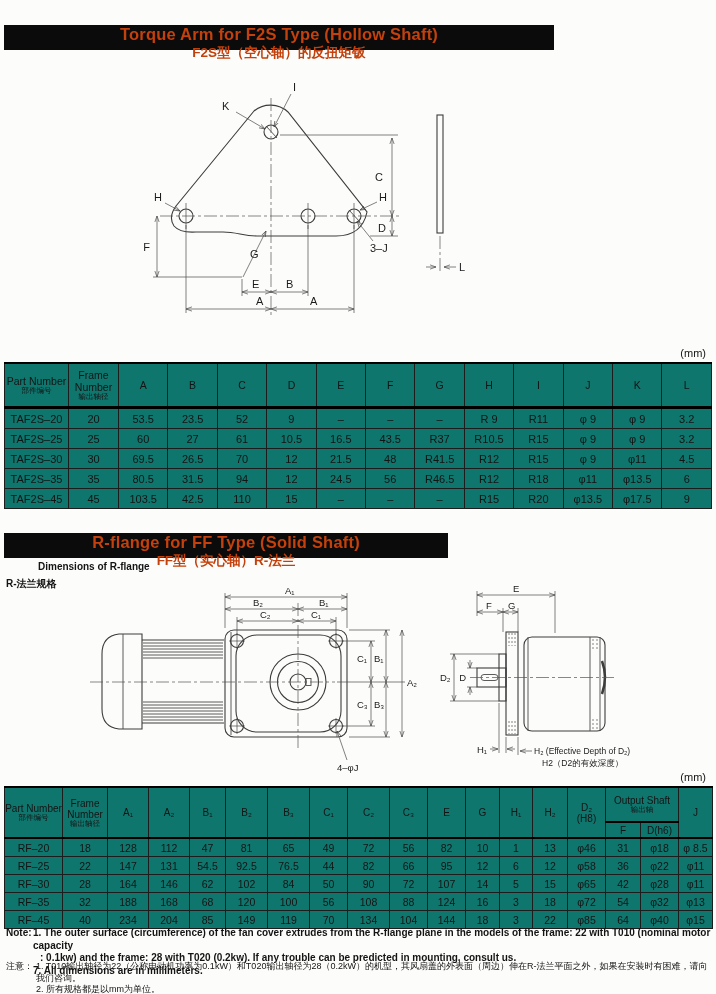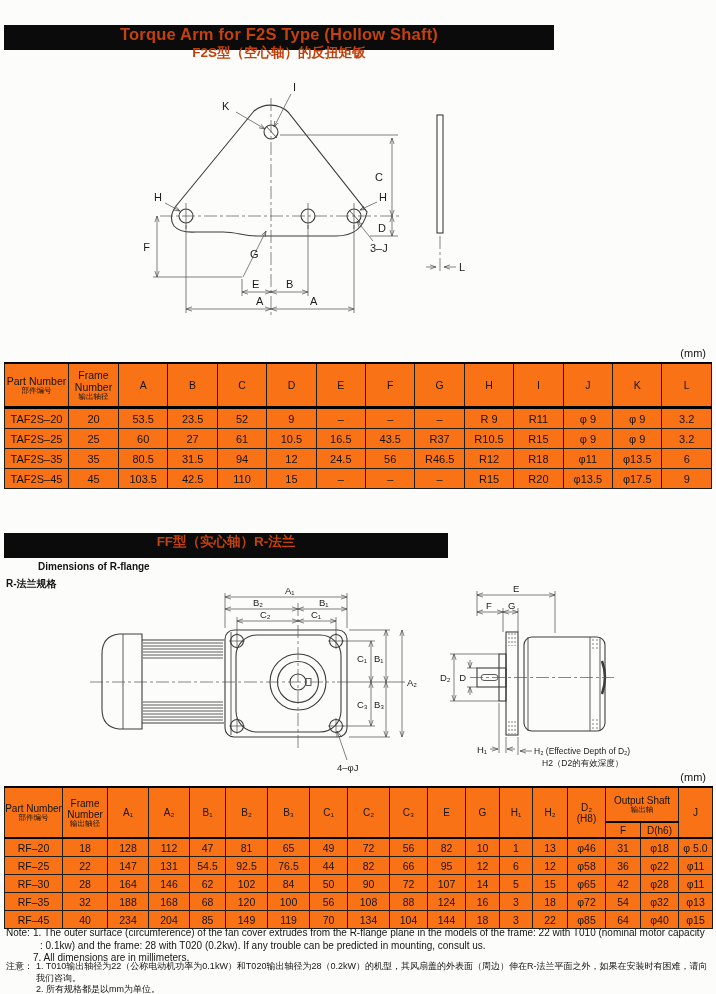--- a/index.html
+++ b/index.html
@@ -22,21 +22,21 @@
 
   .subtitle-en { position:absolute; left:6px; top:561px; font-size:10px; font-weight:bold;margin-left:32px; }
   .subtitle-zh { position:absolute; left:6px; top:577px; font-size:10px; font-weight:bold; }
 
   .unit { position:absolute; right:10px; font-size:11px; }
   .unit1 { top:347px; }
   .unit2 { top:771px; }
 
   
   table { border-collapse:collapse; table-layout:fixed; }
-  .cat { position:absolute; left:4px; width:708px; background:#f97316; }
+  .cat { position:absolute; left:4px; width:708px; background:#0f766e; }
   .cat th, .cat td {
     border:1px solid #1d1d1d; text-align:center; vertical-align:middle;
     padding:0; overflow:hidden; font-weight:normal;
   }
   .t1 { top:362px; }
   .t1 thead th { border-top:2.5px solid #000; border-bottom:3px solid #000; height:42px; font-size:10.5px; line-height:12px; }
   .t1 tbody td { height:19px; font-size:11px; }
   .t2 { top:786px; border-bottom:1.5px solid #000; }
   .t2 thead th { border-top:2px solid #000; font-size:10px; line-height:11px; }
   .t2 thead tr.main th { height:33px; }
@@ -44,21 +44,21 @@
   .t2 thead th[rowspan] { border-bottom:2.5px solid #000; }
   .t2 tbody td { height:17px; font-size:10.5px; }
   .zh-small { display:block; font-size:7.5px; line-height:8px; }
   .h8 { display:block; }
 
   
   .note1 { position:absolute; left:6px; top:511px; font-size:10.5px; }
   .note1 .zh { font-size:9.5px; margin-left:6px; }
   .noteblock { position:absolute; left:6px; display:flex; }
   .noteblock .lbl { flex:0 0 auto; }
-  .nb-en { top:927px; font-size:10px; line-height:12.5px; width:706px; }
+  .nb-en { top:927px; font-size:10px; line-height:12.5px; width:706px;font-weight:bold; }
   .nb-en .lbl { width:27px; }
   .nb-en .l2 { padding-left:7px; }
   .nb-zh { top:961px; font-size:9px; line-height:11.5px; width:706px; }
   .nb-zh .lbl { width:30px; }
 
   
   svg { position:absolute; overflow:visible; }
   .d1 { left:90px; top:60px; }
   .d2 { left:85px; top:588px; }
   .d3 { left:440px; top:583px; }
@@ -232,20 +232,36 @@
           <td>16.5</td>
           <td>43.5</td>
           <td>R37</td>
           <td>R10.5</td>
           <td>R15</td>
           <td>φ 9</td>
           <td>φ 9</td>
           <td>3.2</td>
         </tr>
         <tr>
+          <td>TAF2S–30</td>
+          <td>30</td>
+          <td>69.5</td>
+          <td>26.5</td>
+          <td>70</td>
+          <td>12</td>
+          <td>21.5</td>
+          <td>48</td>
+          <td>R41.5</td>
+          <td>R12</td>
+          <td>R15</td>
+          <td>φ 9</td>
+          <td>φ11</td>
+          <td>4.5</td>
+        </tr>
+        <tr>
           <td>TAF2S–35</td>
           <td>35</td>
           <td>80.5</td>
           <td>31.5</td>
           <td>94</td>
           <td>12</td>
           <td>24.5</td>
           <td>56</td>
           <td>R46.5</td>
           <td>R12</td>
@@ -268,20 +284,21 @@
           <td>R20</td>
           <td>φ13.5</td>
           <td>φ17.5</td>
           <td>9</td>
         </tr>
       </tbody>
   </table>
 
 
   <div class="bar bar2">
+    <span class="en">R-flange for FF Type (Solid Shaft)</span>
     <span class="zh">FF型（实心轴）R-法兰</span>
   </div>
   <div class="subtitle-en">Dimensions of R-flange</div>
   <div class="subtitle-zh">R-法兰规格</div>
 
   <svg class="d2" width="345" height="200" viewBox="0 0 345 200">
 
     <g>
       <path class="ol" d="M 57 46 L 57 141 L 34 141 Q 17 139 17 121 L 17 66 Q 17 48 34 46 Z"></path>
       <line class="ol2" x1="38" y1="46" x2="38" y2="141"></line>
@@ -504,21 +521,21 @@
           <td>49</td>
           <td>72</td>
           <td>56</td>
           <td>82</td>
           <td>10</td>
           <td>1</td>
           <td>13</td>
           <td>φ46</td>
           <td>31</td>
           <td>φ18</td>
-          <td>φ 5.0</td>
+          <td>φ 8.5</td>
         </tr>
         <tr>
           <td>RF–25</td>
           <td>22</td>
           <td>147</td>
           <td>131</td>
           <td>54.5</td>
           <td>92.5</td>
           <td>76.5</td>
           <td>44</td>

